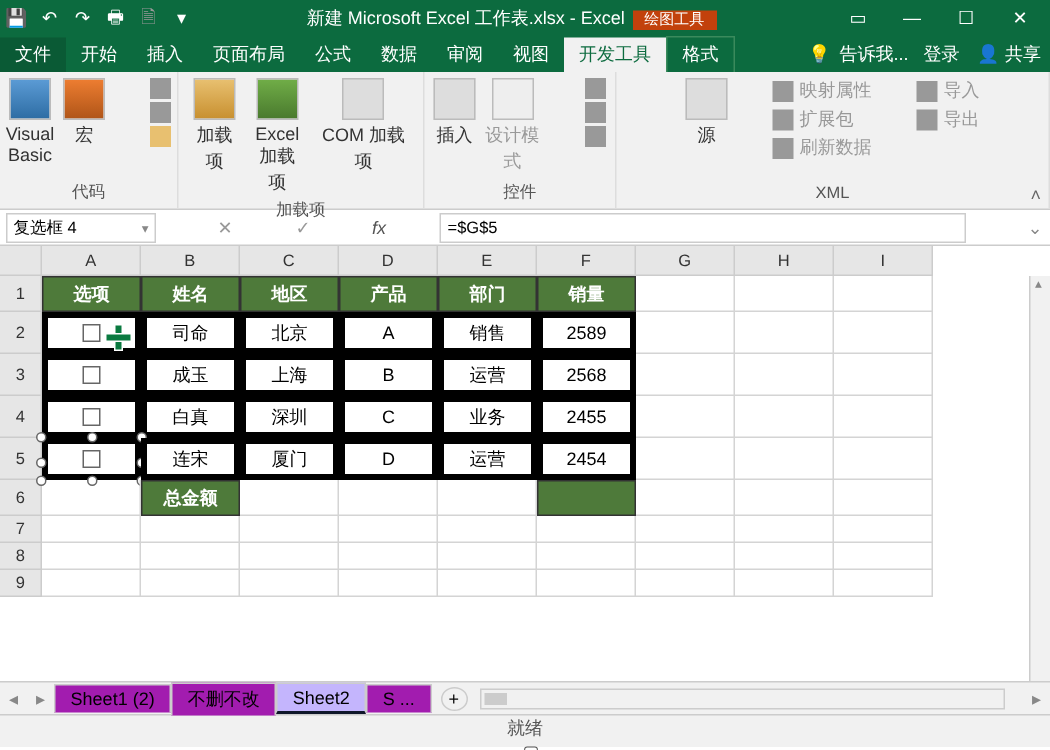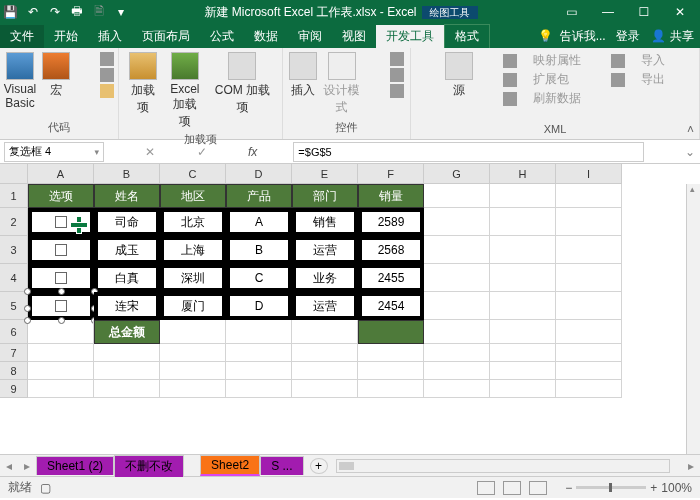--- a/index.html
+++ b/index.html
@@ -1,76 +1,76 @@
 <!DOCTYPE html>
 <html><head>
 <meta charset="utf-8">
 <style>
 *{margin:0;padding:0;box-sizing:border-box;font-family:"Microsoft YaHei","Segoe UI",sans-serif;font-size:12px;}
 body{background:#fff;width:700px;height:500px;overflow:hidden;position:relative;}
 .titlebar{background:#0c6b3f;height:24px;display:flex;align-items:center;padding:0 4px;color:#fff;}
 .qat{display:flex;align-items:center;gap:8px;}
 .qat-icon{width:14px;height:14px;display:flex;align-items:center;justify-content:center;color:#fff;}
 .title-text{flex:1;text-align:center;font-size:11px;white-space:nowrap;overflow:hidden;}
-.title-ctx{background:#0c4a6e;padding:1px 8px;margin:17px 2px;font-size:10px;}
+.title-ctx{background:#c2410c;padding:1px 8px;margin:17px 2px;font-size:10px;}
 .win-controls{display:flex;gap:4px;}
 .win-btn{width:32px;height:20px;display:flex;align-items:center;justify-content:center;}
 .menubar{background:#0c6b3f;height:24px;display:flex;align-items:center;color:#fff;}
 .menu-item{padding:3px 10px;font-size:12px;cursor:pointer;}
 .menu-item.file{background:#0a5a35;}
 .menu-item.active{background:#f1f1f1;color:#0c6b3f;}
 .menu-item.ctx{border:1px solid #3a8a5c;}
 .menu-right{margin-left:auto;display:flex;align-items:center;}
 .ribbon{background:#f1f1f1;height:92px;display:flex;border-bottom:1px solid #ccc;position:relative;}
 .rib-group{border-right:1px solid #ddd;padding:4px 6px;display:flex;flex-direction:column;align-items:center;justify-content:space-between;}
 .rib-label{font-size:11px;color:#555;padding-top:2px;}
 .rib-btns{display:flex;gap:6px;align-items:flex-start;}
 .rib-big{display:flex;flex-direction:column;align-items:center;gap:2px;font-size:11px;color:#333;text-align:center;}
 .rib-icon{width:28px;height:28px;background:#ddd;border:1px solid #bbb;}
 .rib-icon.blue{background:linear-gradient(#5b9bd5,#2e6da4);}
 .rib-icon.gear{background:linear-gradient(#e8c070,#c89030);}
 .rib-icon.green{background:linear-gradient(#70ad47,#4a7a2e);}
 .rib-icon.brown{background:linear-gradient(#ed7d31,#b05518);}
 .rib-small{display:flex;flex-direction:column;gap:2px;font-size:11px;color:#333;}
-.rib-small div{display:flex;align-items:center;gap:16px;padding-left:24px;}
+.rib-small div{display:flex;align-items:center;gap:4px;padding-left:24px;}
 .rib-sm-icon{width:14px;height:14px;background:#999;}
 .fold{position:absolute;right:6px;bottom:2px;color:#666;}
 .fmbar{height:24px;display:flex;align-items:center;border-bottom:1px solid #ccc;background:#fff;gap:32px;}
 .namebox{width:100px;border:1px solid #ccc;height:20px;margin:0 4px;padding:0 4px;display:flex;align-items:center;font-size:11px;}
 .namebox::after{content:"▾";margin-left:auto;color:#888;font-size:9px;}
 .fxbtn{width:20px;text-align:center;color:#888;}
 .fxlbl{font-style:italic;color:#555;margin:0 4px;}
 .fxinput{flex:1;border:1px solid #ccc;height:20px;padding:0 4px;display:flex;align-items:center;font-size:11px;margin-right:4px;}
 .grid-area{position:relative;height:290px;overflow:hidden;background:#fff;}
 .col-headers{display:flex;height:20px;}
 .rh-corner{width:28px;background:#e6e6e6;border-right:1px solid #ccc;border-bottom:1px solid #ccc;}
 .ch{flex:0 0 66px;background:#e6e6e6;border-right:1px solid #ccc;border-bottom:1px solid #ccc;text-align:center;line-height:20px;font-size:11px;color:#333;}
 .row{display:flex;height:28px;}
 .row.hdr{height:24px;}
 .row.narrow{height:18px;}
 .rh{width:28px;background:#e6e6e6;border-right:1px solid #ccc;border-bottom:1px solid #ccc;text-align:center;font-size:11px;color:#333;display:flex;align-items:center;justify-content:center;}
 .cell{flex:0 0 66px;border-right:1px solid #d4d4d4;border-bottom:1px solid #d4d4d4;display:flex;align-items:center;justify-content:center;font-size:12px;position:relative;}
-.tbl-hd{background:#4e7a3a;color:#fff;font-weight:normal;border:1px solid #333;}
+.tbl-hd{background:#4e7a3a;color:#fff;font-weight:bold;border:1px solid #333;}
 .tbl-cell{border:4px solid #000000;background:#fff;}
 .tbl-sum{background:#4e7a3a;color:#fff;font-weight:bold;border:1px solid #333;}
 .chk{width:12px;height:12px;border:1px solid #666;background:#fff;}
 .sel-handles{position:absolute;inset:-5px;pointer-events:none;}
 .handle{position:absolute;width:7px;height:7px;border:1px solid #666;background:#fff;border-radius:50%;}
 .cursor-plus{position:absolute;width:16px;height:16px;left:38px;top:4px;}
 .cursor-plus::before,.cursor-plus::after{content:"";position:absolute;background:#0a7a40;}
 .cursor-plus::before{left:6px;top:0;width:4px;height:16px;border:1px solid #fff;}
 .cursor-plus::after{top:6px;left:0;height:4px;width:16px;border:1px solid #fff;}
 .tabs{height:22px;background:#f1f1f1;display:flex;align-items:center;border-top:1px solid #ccc;font-size:11px;}
 .tab-nav{padding:0 6px;color:#888;}
 .tab{padding:2px 10px;border:1px solid #ccc;border-bottom:none;background:#a21caf;}
-.tab.active{background:#f97316;border-bottom:2px solid #d946ef;margin-left:16px;}
+.tab.active{background:#c4b5fd;border-bottom:2px solid #0f172a;}
 .tab-add{width:18px;height:16px;border:1px solid #ccc;border-radius:50%;text-align:center;margin-left:6px;line-height:15px;}
 .hscroll{flex:1;height:14px;background:#f1f1f1;border:1px solid #ccc;margin:0 12px 0 8px;position:relative;}
 .hscroll::before{content:"";position:absolute;left:2px;top:2px;width:15px;height:8px;background:#ccc;}
-.status{height:22px;background:#f1f1f1;border-top:1px solid #ccc;display:flex;align-items:center;padding:0 8px;font-size:11px;color:#555;}
+.status{height:22px;background:#f1f1f1;border-top:1px solid #ccc;display:flex;align-items:center;padding:0 8px;font-size:11px;color:#555;flex-direction:column;}
 .status .views{margin-left:auto;display:flex;gap:8px;align-items:center;}
 .views .vbtn{width:18px;height:14px;border:1px solid #999;}
 .zoom{display:flex;align-items:center;gap:4px;margin-left:10px;}
 .zoom-track{width:70px;height:3px;background:#ccc;position:relative;}
 .zoom-track::after{content:"";position:absolute;left:33px;top:-3px;width:3px;height:9px;background:#666;}
 .vscroll{position:absolute;right:0;top:20px;bottom:0;width:14px;background:#f1f1f1;border-left:1px solid #ccc;}
 .vscroll::after{content:"▴";position:absolute;top:0;left:3px;font-size:9px;color:#888;}
 .dim{color:#999;}
 </style>
 </head>

